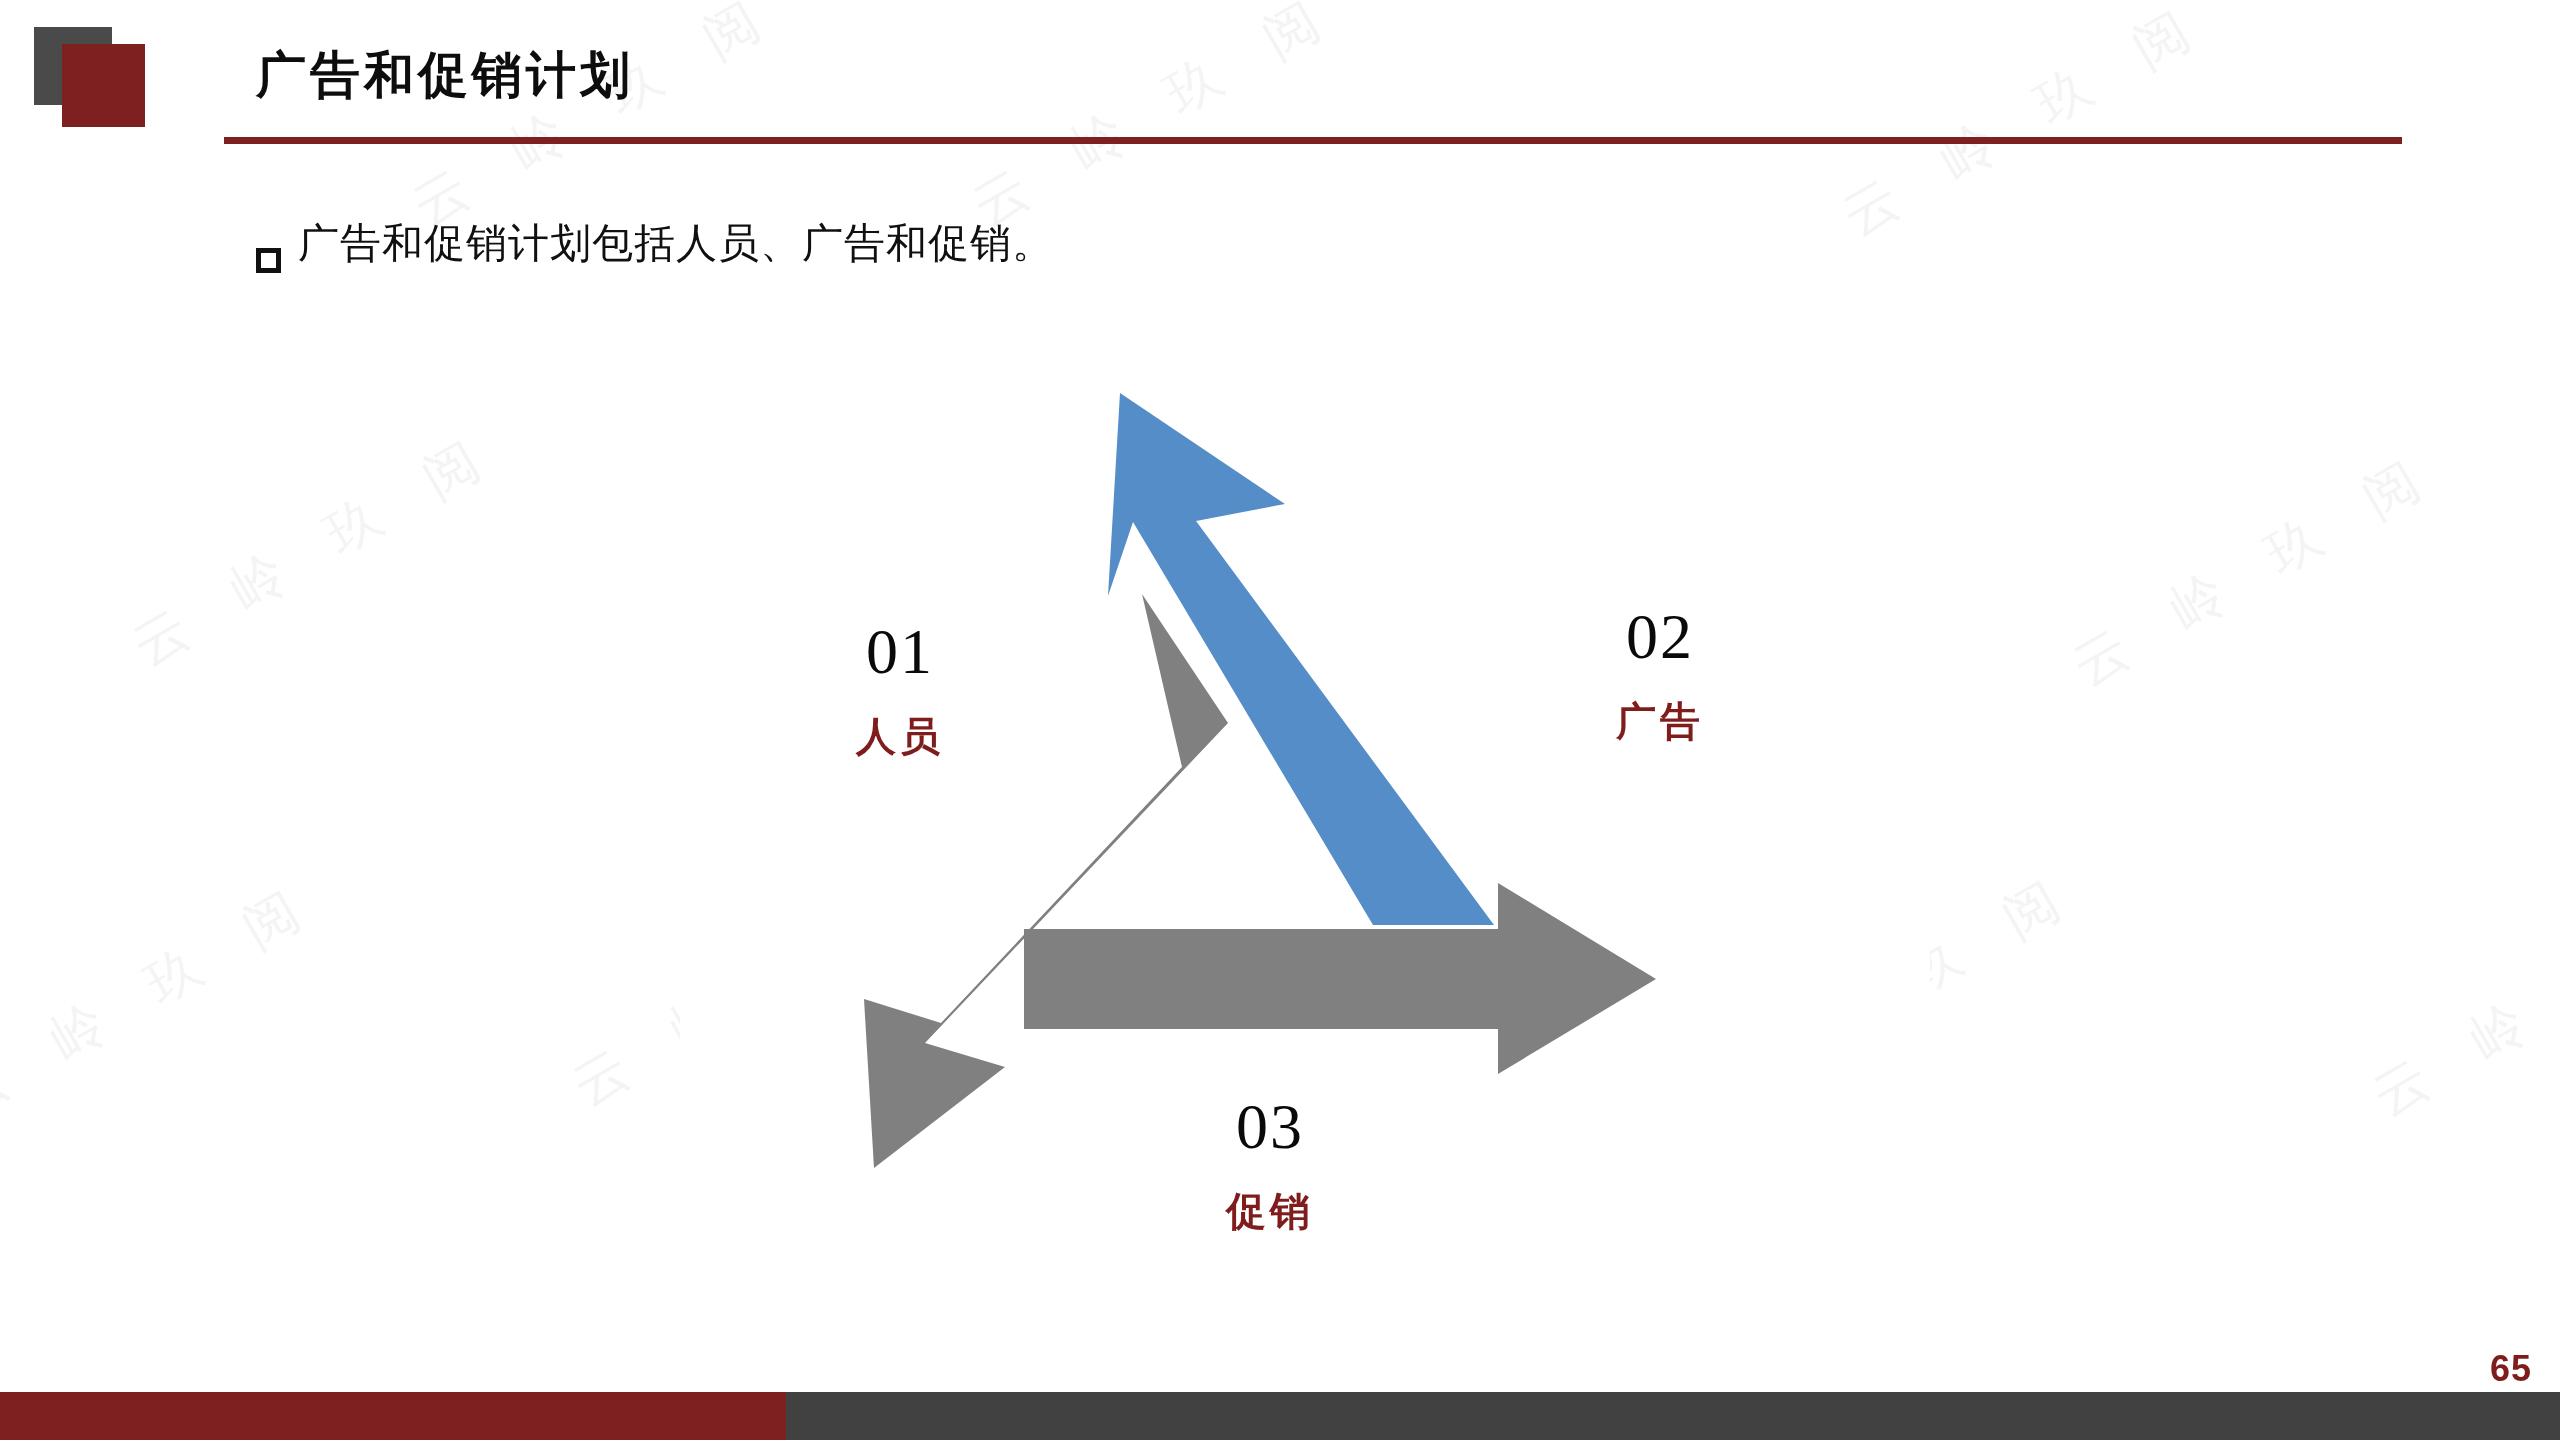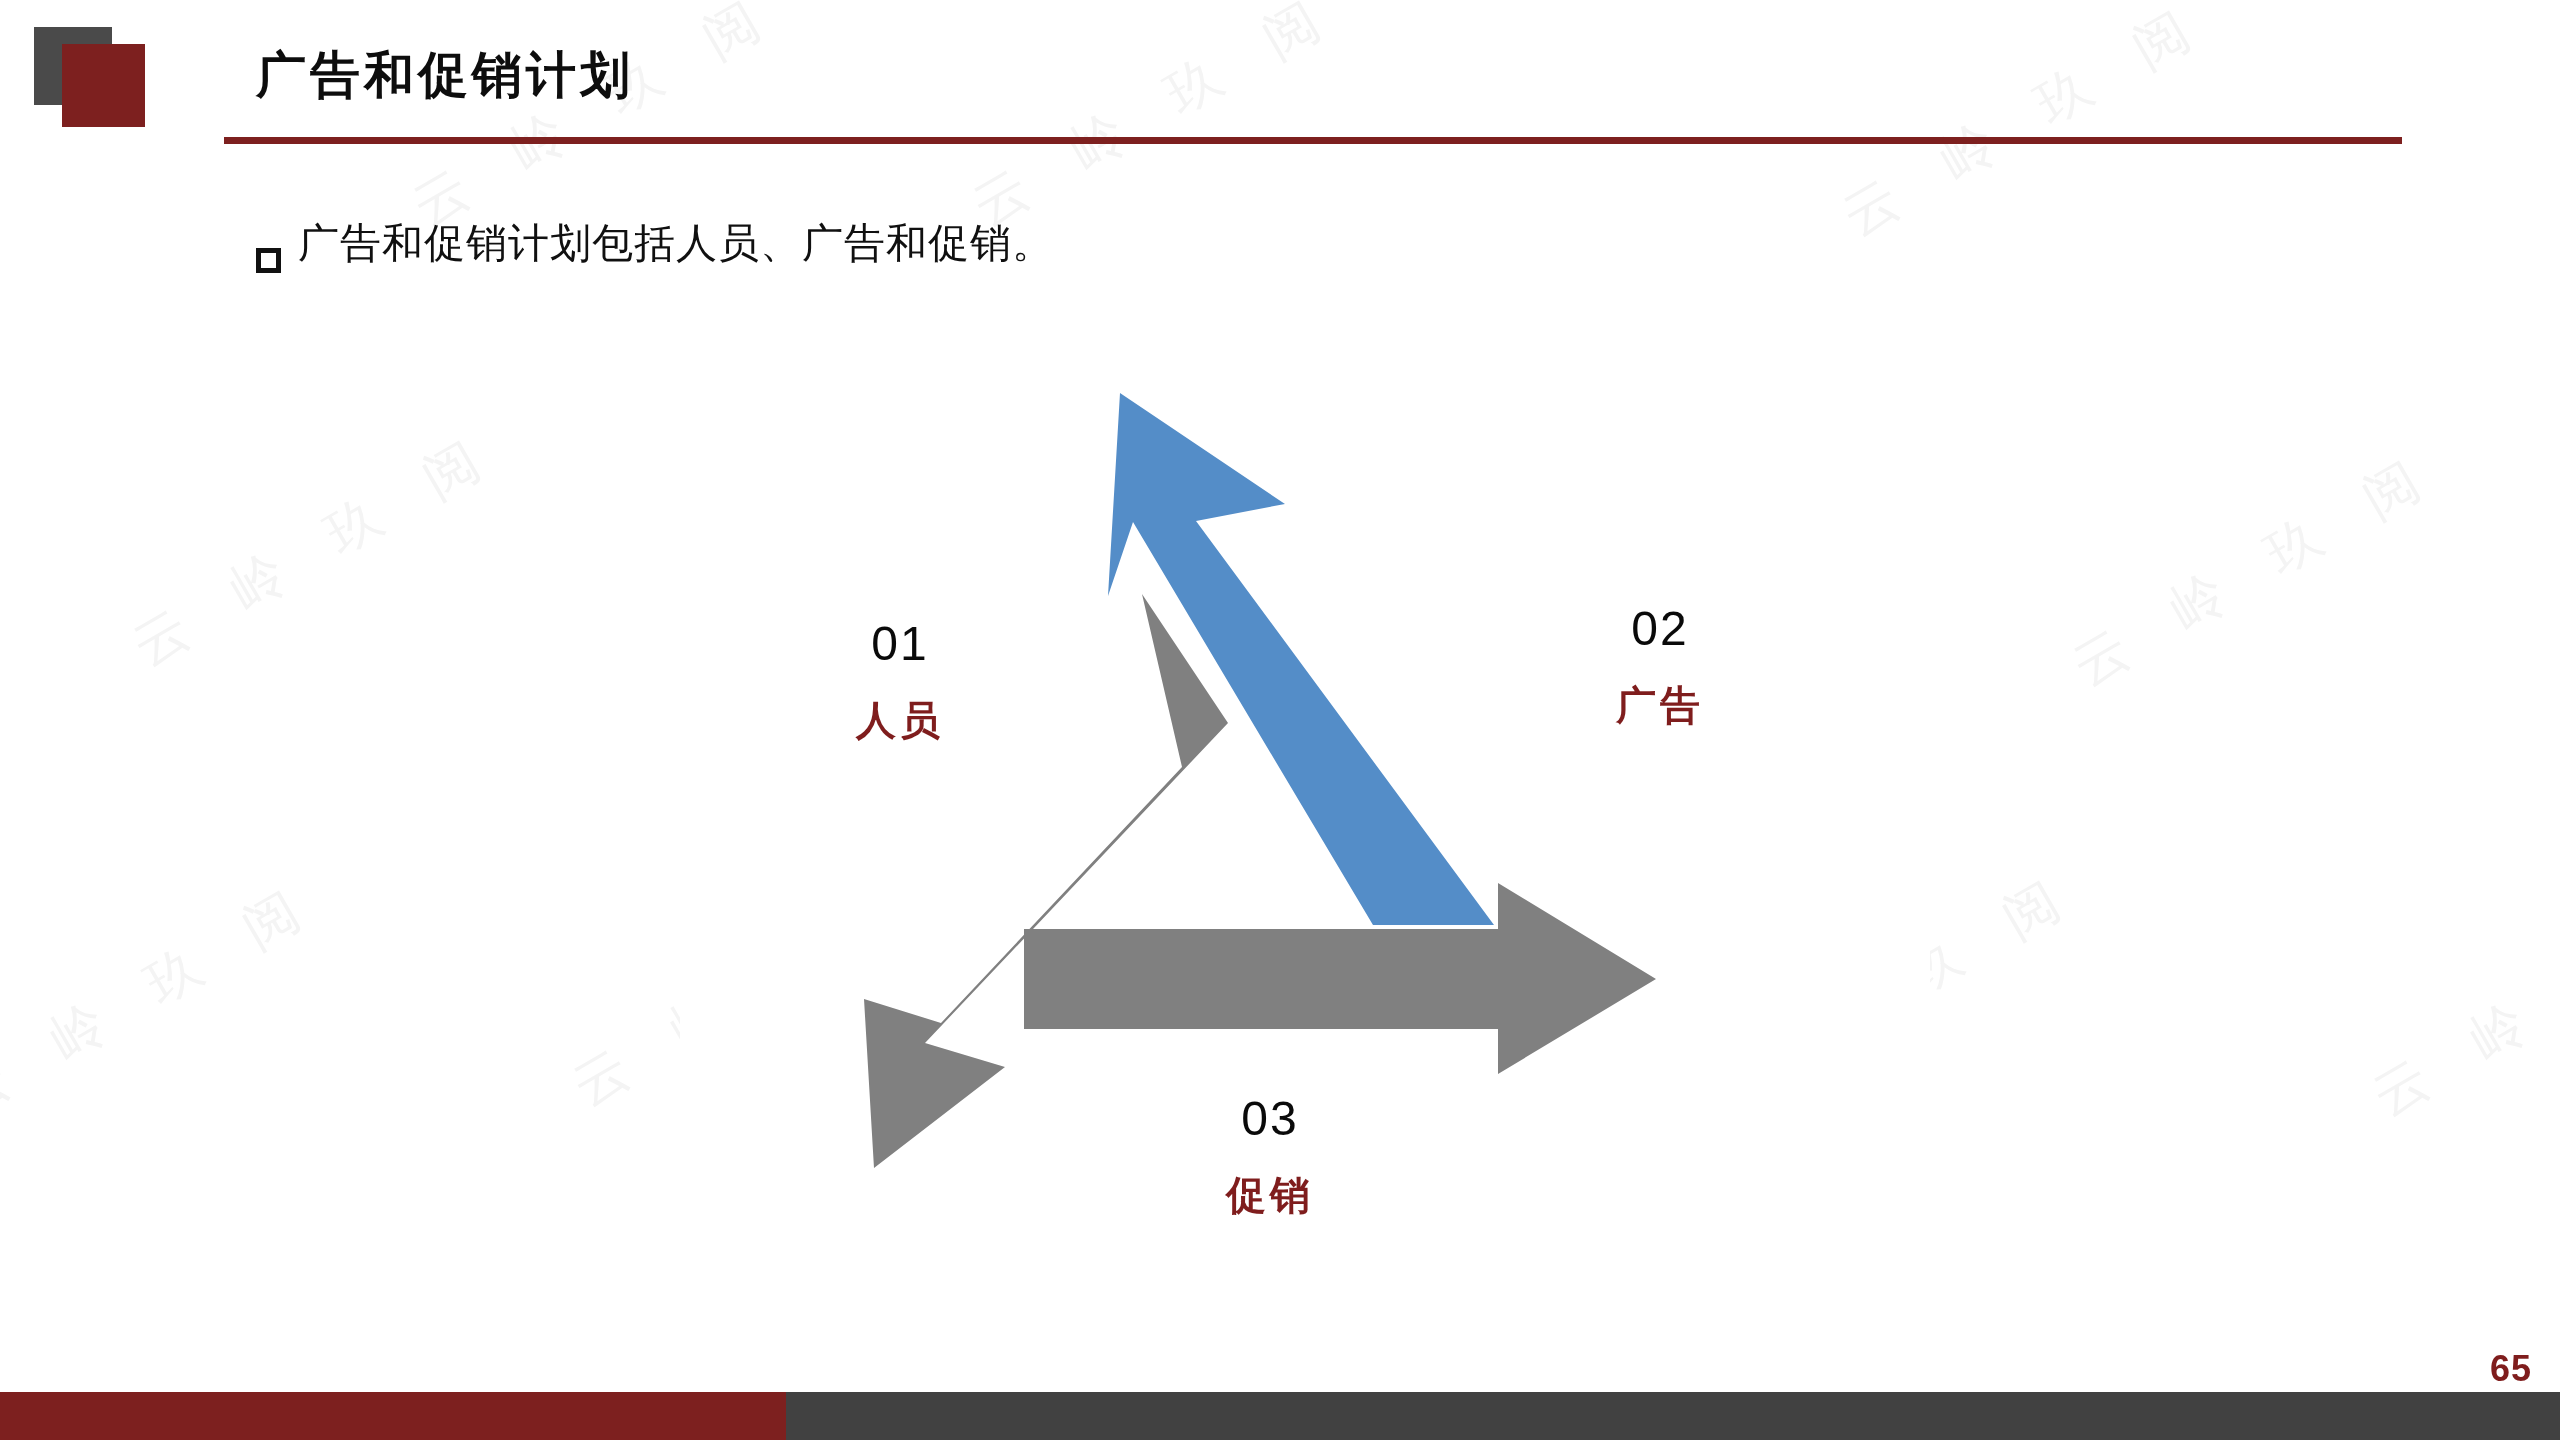--- a/index.html
+++ b/index.html
@@ -105,22 +105,22 @@
   #diagram svg { display:block; width:100%; height:100%; }
 
   
   .step-label {
     position:absolute;
     z-index:5;
     text-align:center;
     white-space:nowrap;
   }
   .step-num {
-    font-family:Liberation Sans, sans-serif;
-    font-size:48px;
+    font-family:Liberation Serif, serif;
+    font-size:64px;
     font-weight:400;
     color:#0a0a0a;
     line-height:1;
     letter-spacing:2px;
   }
   .step-name {
     font-family:"Liberation Serif", serif;
     font-size:40px;
     font-weight:bold;
     color:#7f1d1d;

